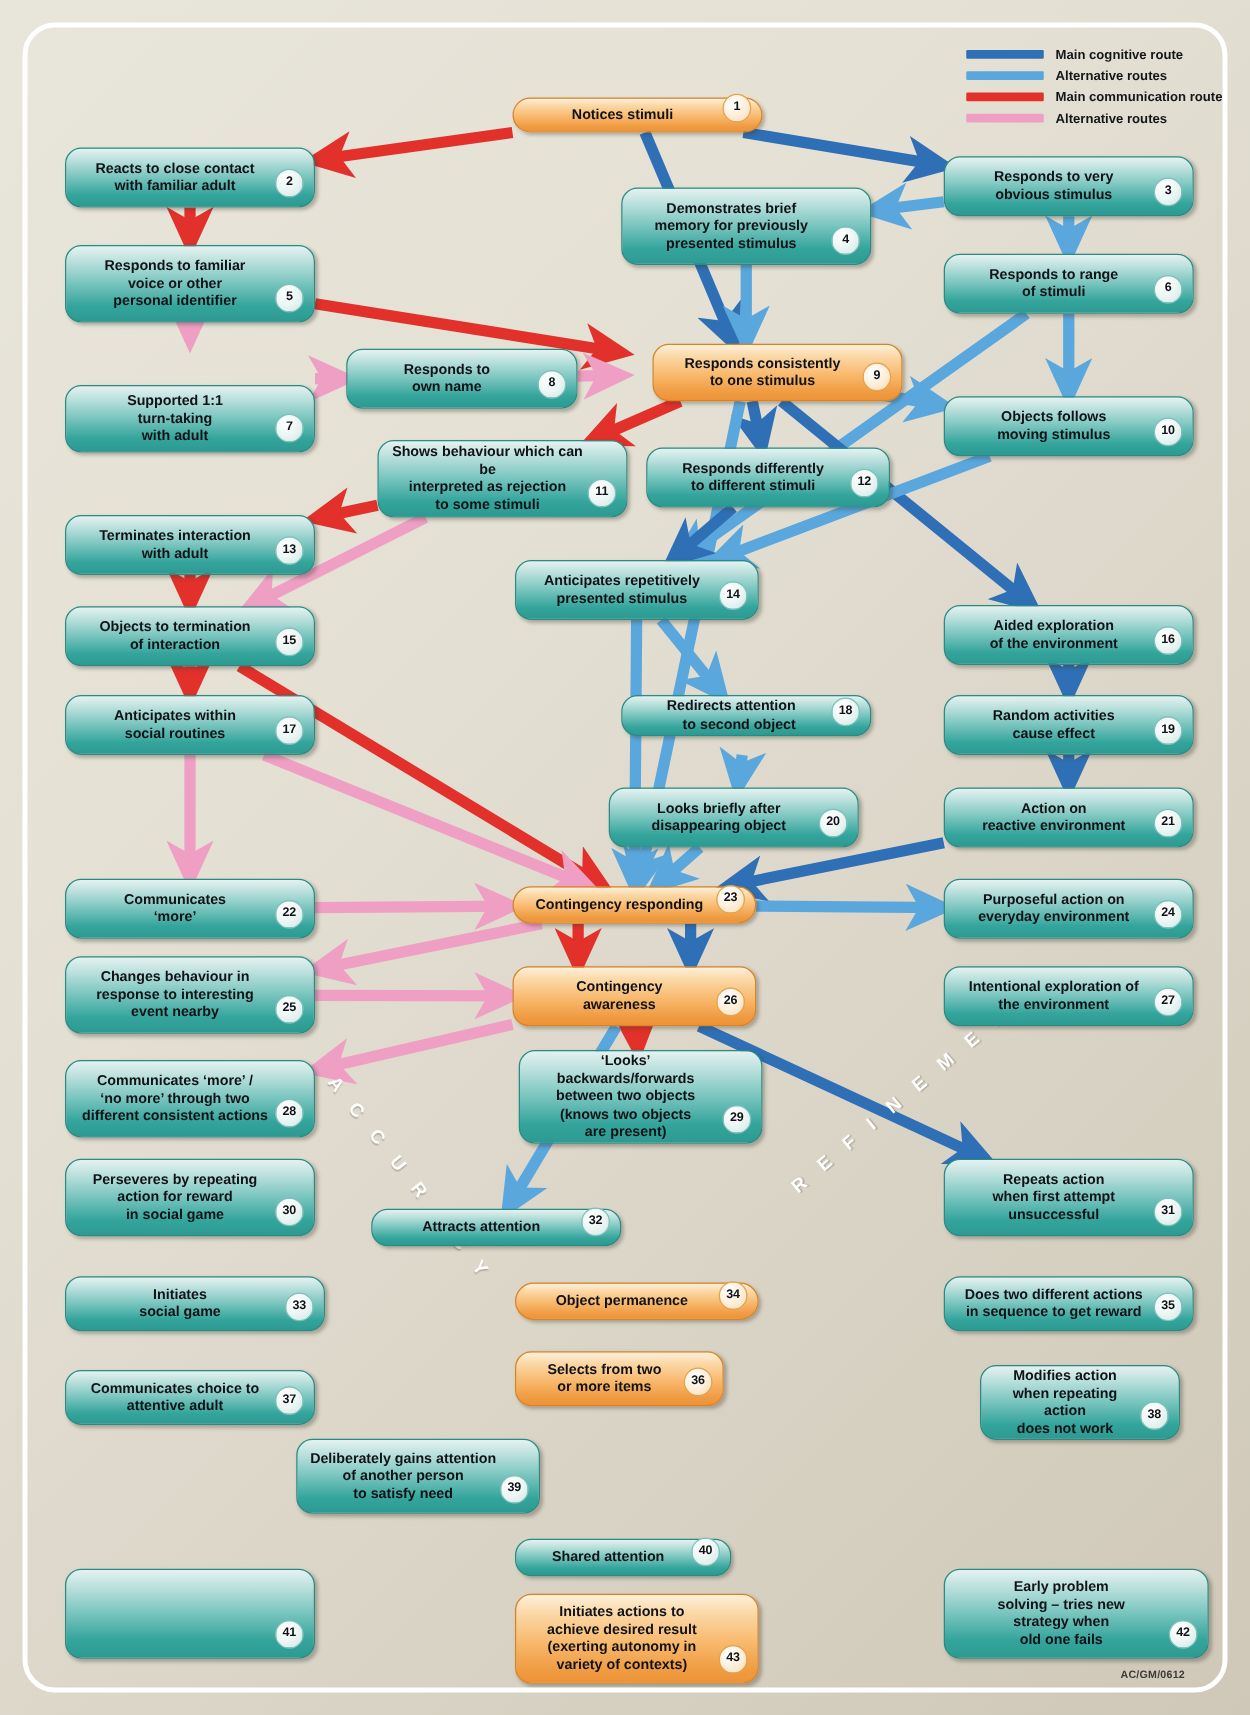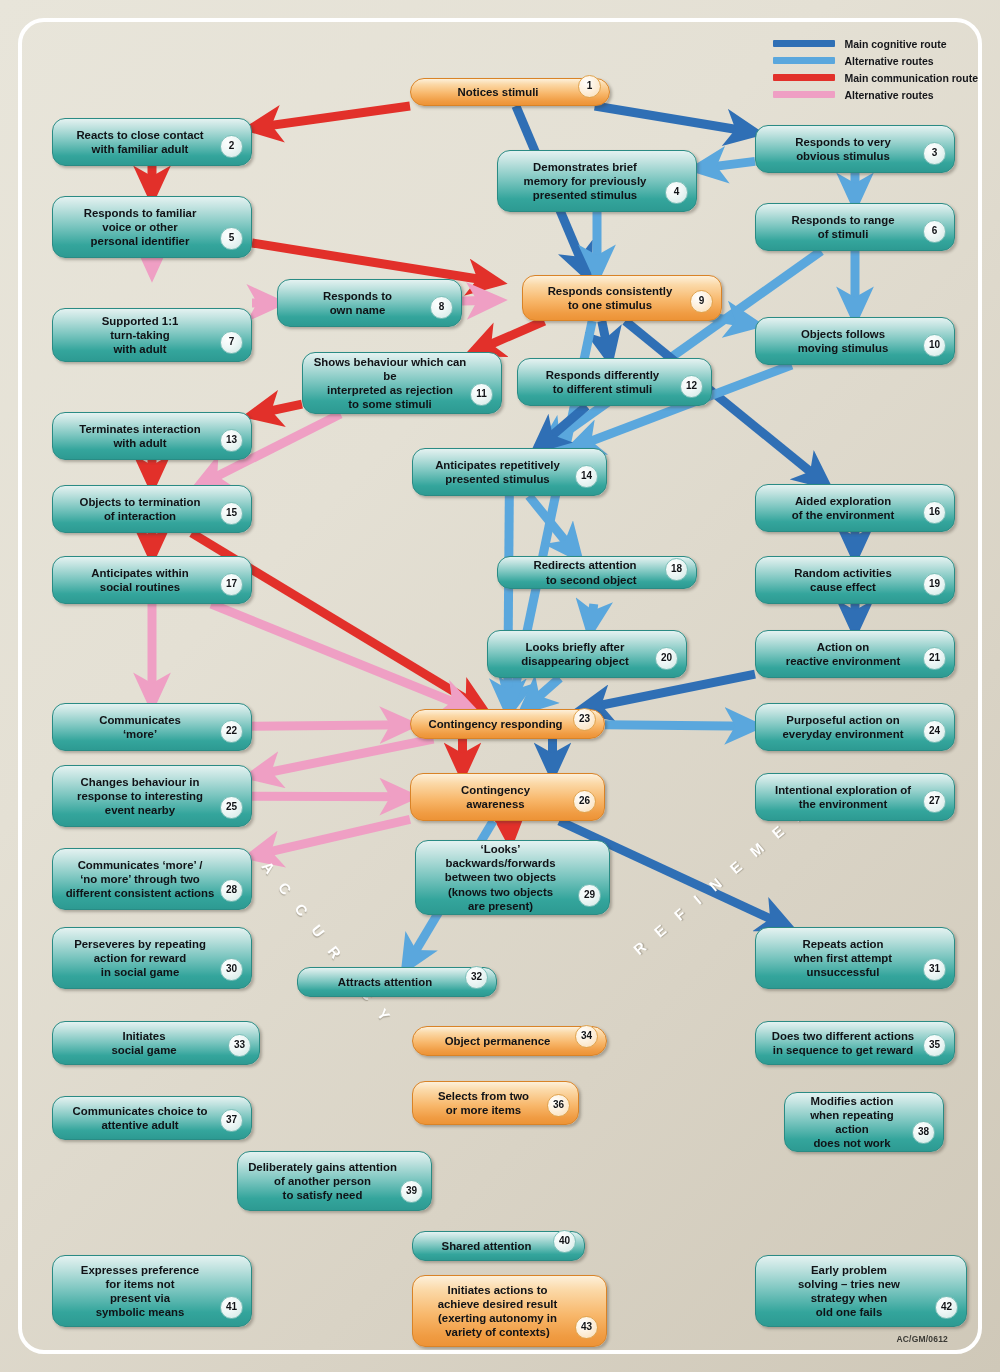--- a/index.html
+++ b/index.html
@@ -385,24 +385,20 @@
         <span style="white-space: pre-line;">Deliberately gains attention
 of another person
 to satisfy need</span>
         <span class="badge">39</span>
       </div>
       <div class="node teal" style="left: 412px; top: 1231px; width: 173px; height: 30px;">
         <span style="white-space: pre-line;">Shared attention</span>
         <span class="badge">40</span>
       </div>
       <div class="node teal" style="left: 52px; top: 1255px; width: 200px; height: 72px;">
-        <span style="white-space: pre-line;">Expresses preference
-for items not
-present via
-symbolic means</span>
         <span class="badge">41</span>
       </div>
       <div class="node teal" style="left: 755px; top: 1255px; width: 212px; height: 72px;">
         <span style="white-space: pre-line;">Early problem
 solving – tries new
 strategy when
 old one fails</span>
         <span class="badge">42</span>
       </div>
       <div class="node orange" style="left: 412px; top: 1275px; width: 195px; height: 72px;">

